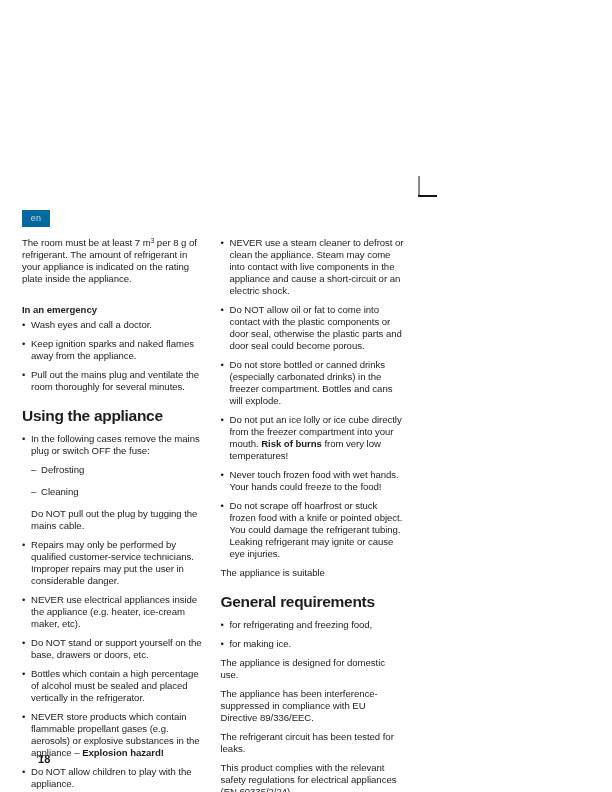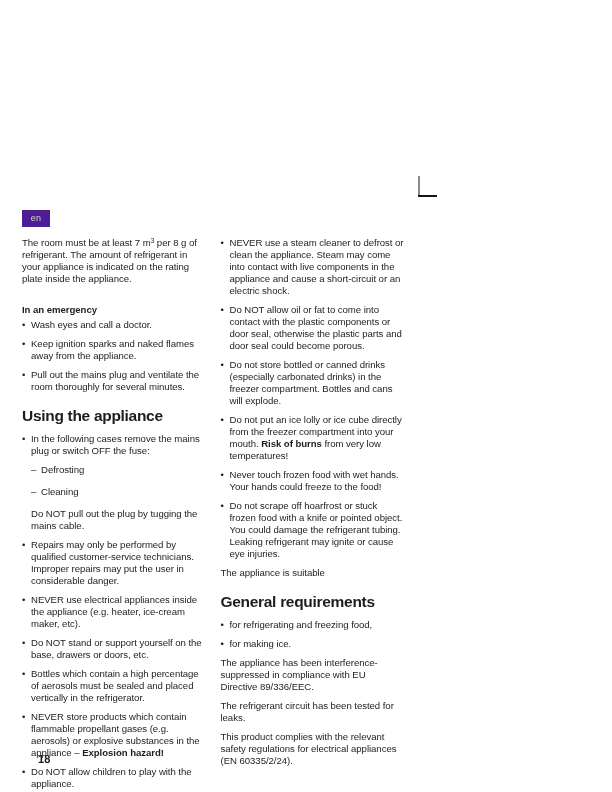--- a/index.html
+++ b/index.html
@@ -17,21 +17,21 @@
     background: #ffffff;
   }
   
   .crop-mark { position: absolute; left: 418px; top: 176px; width: 20px; height: 21px; }
   .crop-mark .v { position: absolute; left: 0; top: 0; width: 2px; height: 20px; background: #8a8a8a; }
   .crop-mark .h { position: absolute; left: 0; top: 19px; width: 19px; height: 2px; background: #161616; }
   
   .lang-badge {
     position: absolute; left: 22px; top: 210px;
     width: 28px; height: 17px;
-    background: #4c1d95; color: #d6d6d6;
+    background: #0369a1; color: #d6d6d6;
     font-size: 9px; line-height: 17px; text-align: center;
     letter-spacing: 0.2px;
   }
   
   .columns {
     position: absolute; left: 22px; top: 237px;
     width: 382px;
     display: flex; gap: 15px;
     font-size: 9.6px; line-height: 12px;
     letter-spacing: -0.05px;
@@ -109,21 +109,21 @@
         <div class="block bullet">
           <span class="marker">•</span>
           <span class="btext"><span>NEVER use electrical appliances inside the appliance (e.g. heater, ice-cream maker, etc).</span></span>
         </div>
         <div class="block bullet">
           <span class="marker">•</span>
           <span class="btext"><span>Do NOT stand or support yourself on the base, drawers or doors, etc.</span></span>
         </div>
         <div class="block bullet">
           <span class="marker">•</span>
-          <span class="btext"><span>Bottles which contain a high percentage of aerosols must be sealed and placed vertically in the refrigerator.</span></span>
+          <span class="btext"><span>Bottles which contain a high percentage of alcohol must be sealed and placed vertically in the refrigerator.</span></span>
         </div>
         <div class="block bullet">
           <span class="marker">•</span>
           <span class="btext"><span>NEVER store products which contain flammable propellant gases (e.g. aerosols) or explosive substances in the appliance – </span><b>Explosion hazard!</b></span>
         </div>
         <div class="block bullet">
           <span class="marker">•</span>
           <span class="btext"><span>Do NOT allow children to play with the appliance.</span></span>
         </div>
         <div class="block bullet">
@@ -159,20 +159,21 @@
         <div class="block paragraph"><span>The appliance is suitable</span></div>
         <div class="block heading2"><span>General requirements</span></div>
         <div class="block bullet">
           <span class="marker">•</span>
           <span class="btext"><span>for refrigerating and freezing food,</span></span>
         </div>
         <div class="block bullet">
           <span class="marker">•</span>
           <span class="btext"><span>for making ice.</span></span>
         </div>
+        <div class="block paragraph"><span>The appliance is designed for domestic use.</span></div>
         <div class="block paragraph"><span>The appliance has been interference-suppressed in compliance with EU Directive 89/336/EEC.</span></div>
         <div class="block paragraph"><span>The refrigerant circuit has been tested for leaks.</span></div>
         <div class="block paragraph"><span>This product complies with the relevant safety regulations for electrical appliances (EN 60335/2/24).</span></div>
       </div>
   </div>
 
   <div class="page-number">18</div>
 
 </div>
 

